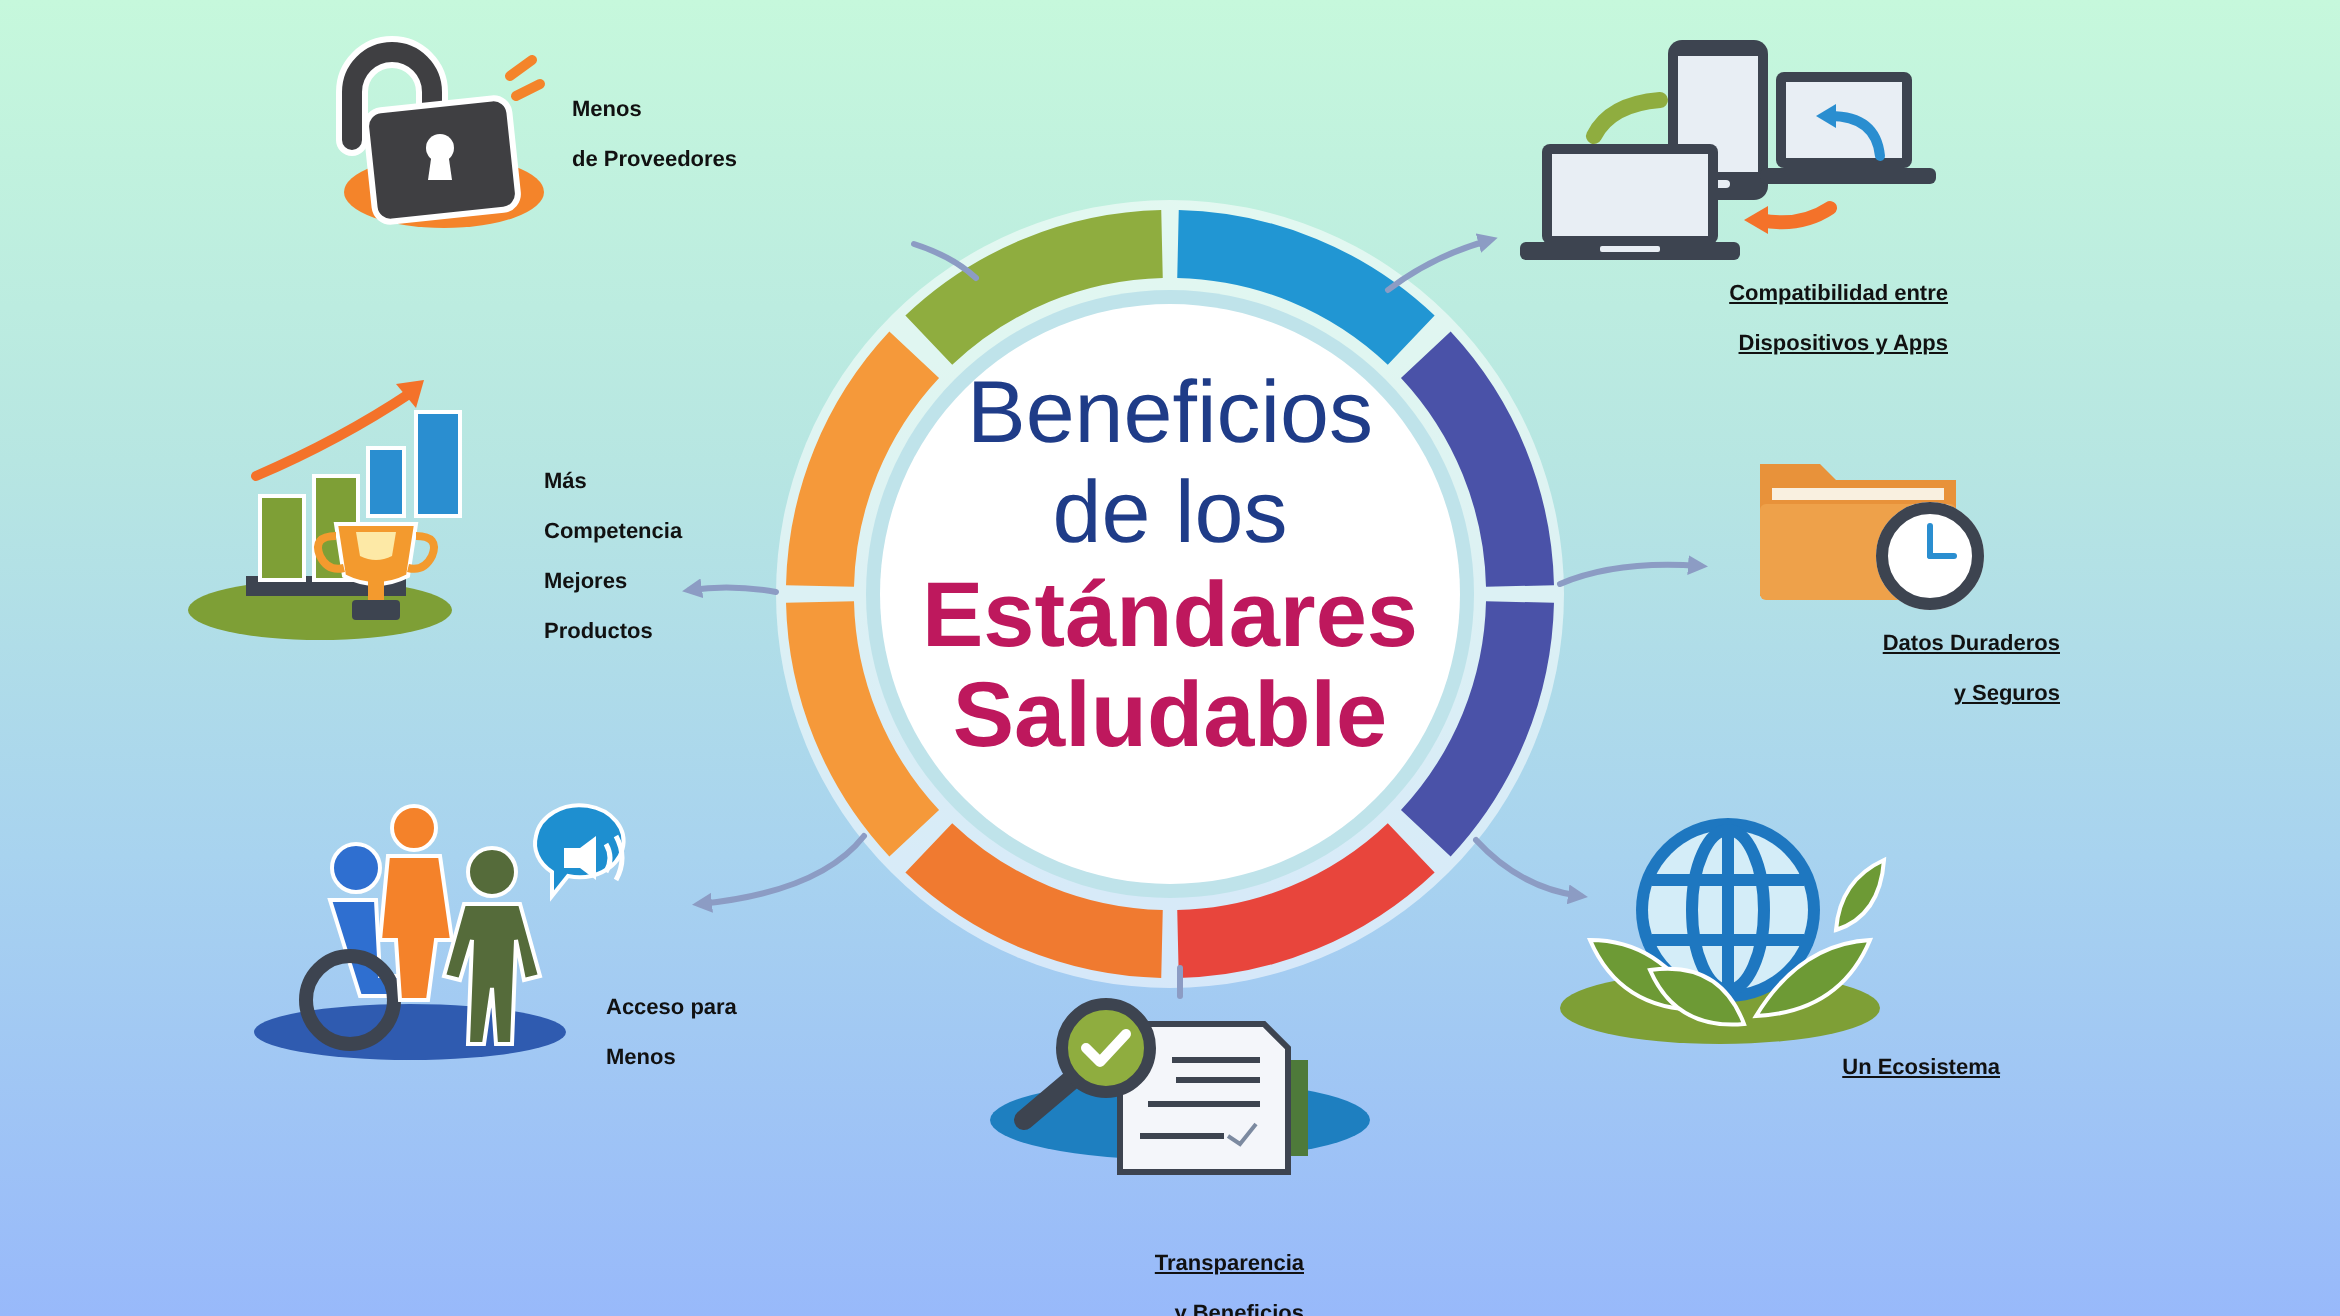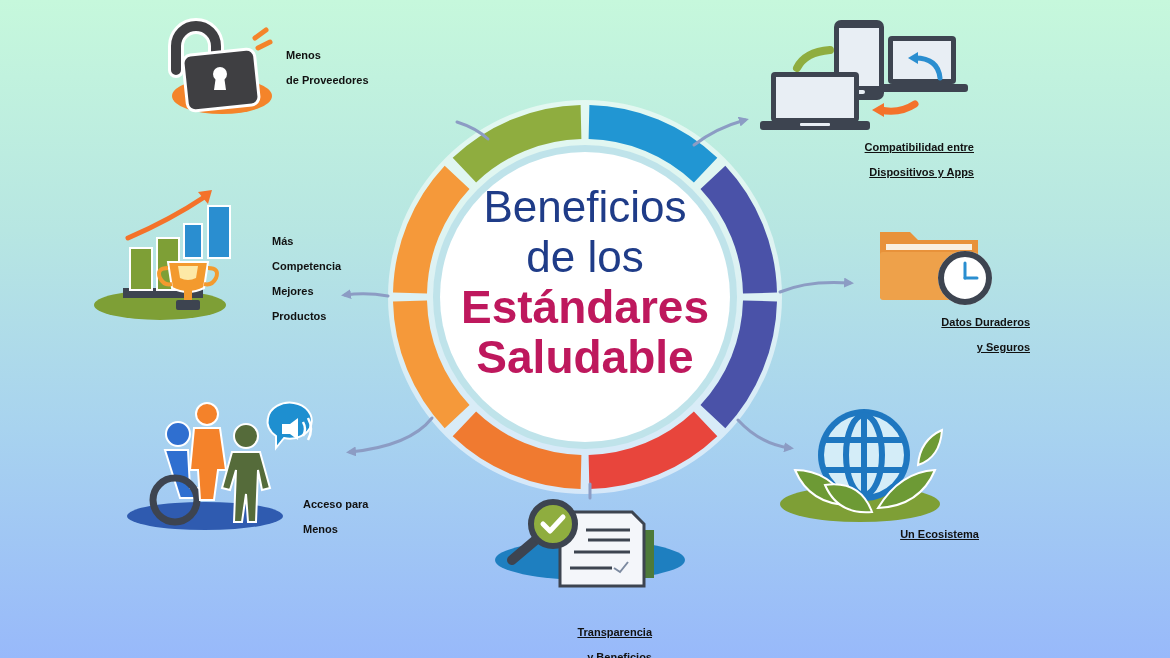--- a/index.html
+++ b/index.html
@@ -203,17 +203,17 @@
   <div class="label" style="left:303px; top:460px;margin-top:32px;">
     <span>Acceso para</span>
     <span>Menos</span>
   </div>
 
   <div class="label center" style="left:472px; top:592px; width:180px;margin-top:28px;">
     <span>Transparencia</span>
     <span>y Beneficios</span>
   </div>
 
-  <div class="label center" style="left:747px; top:522px; width:232px;">
+  <div class="label center" style="left:768px; top:522px; width:232px;">
     <span>Un Ecosistema</span>
   </div>
 
 </div>
 
 </body></html>

